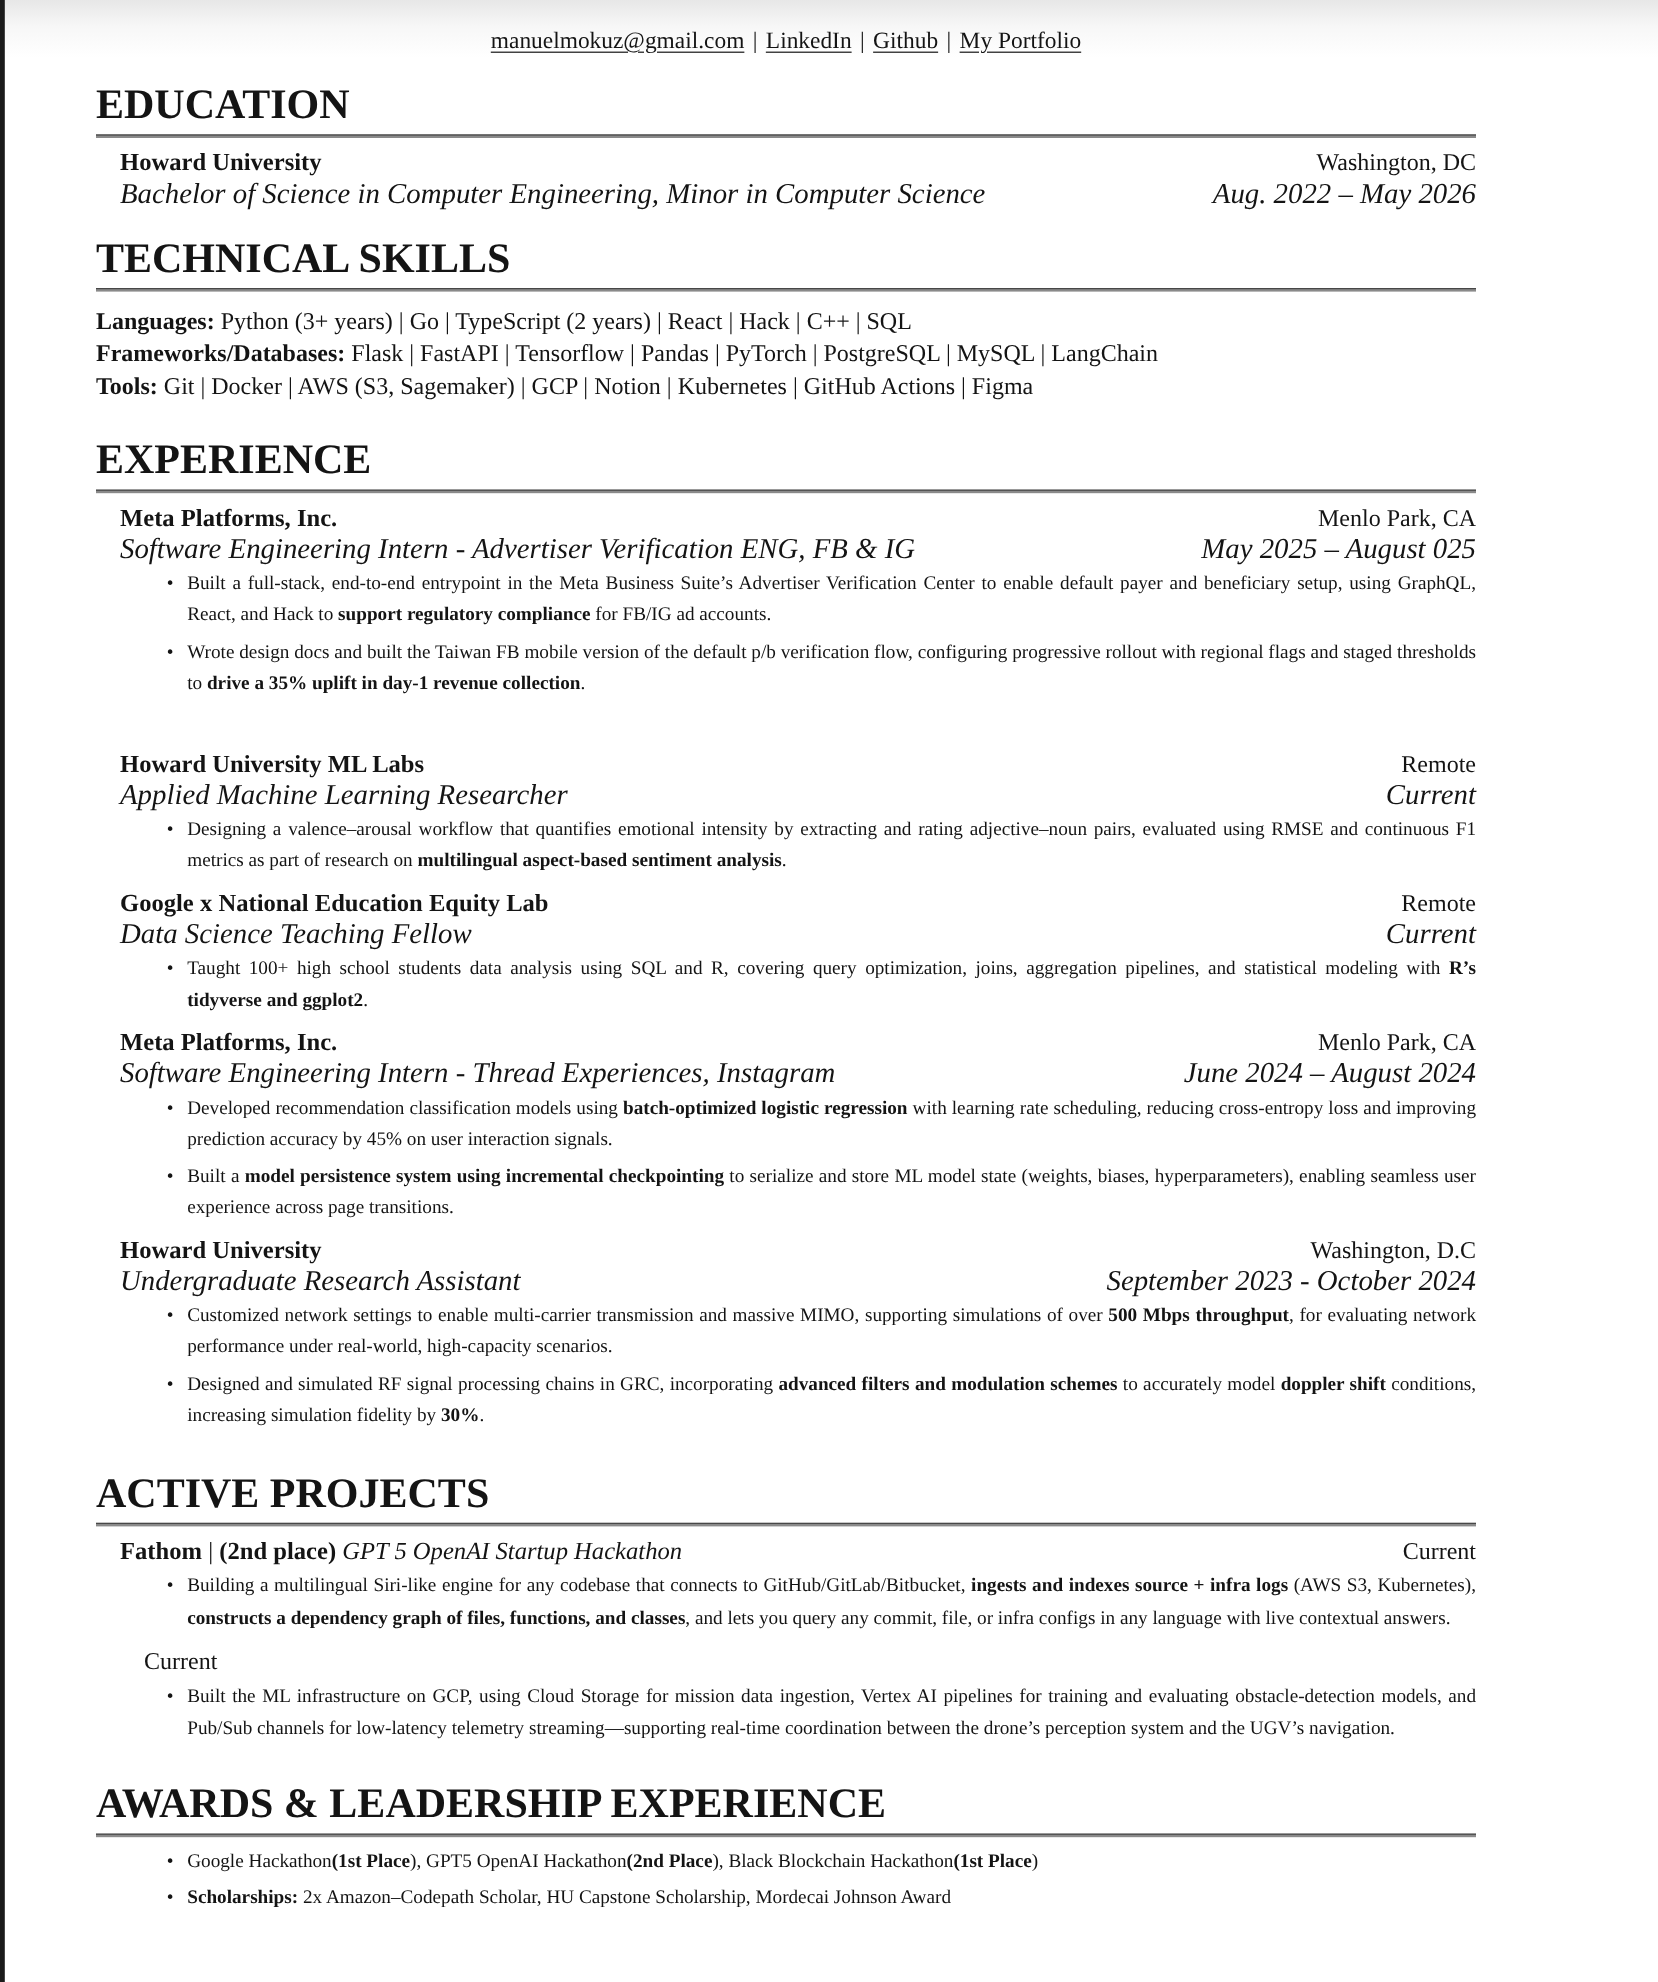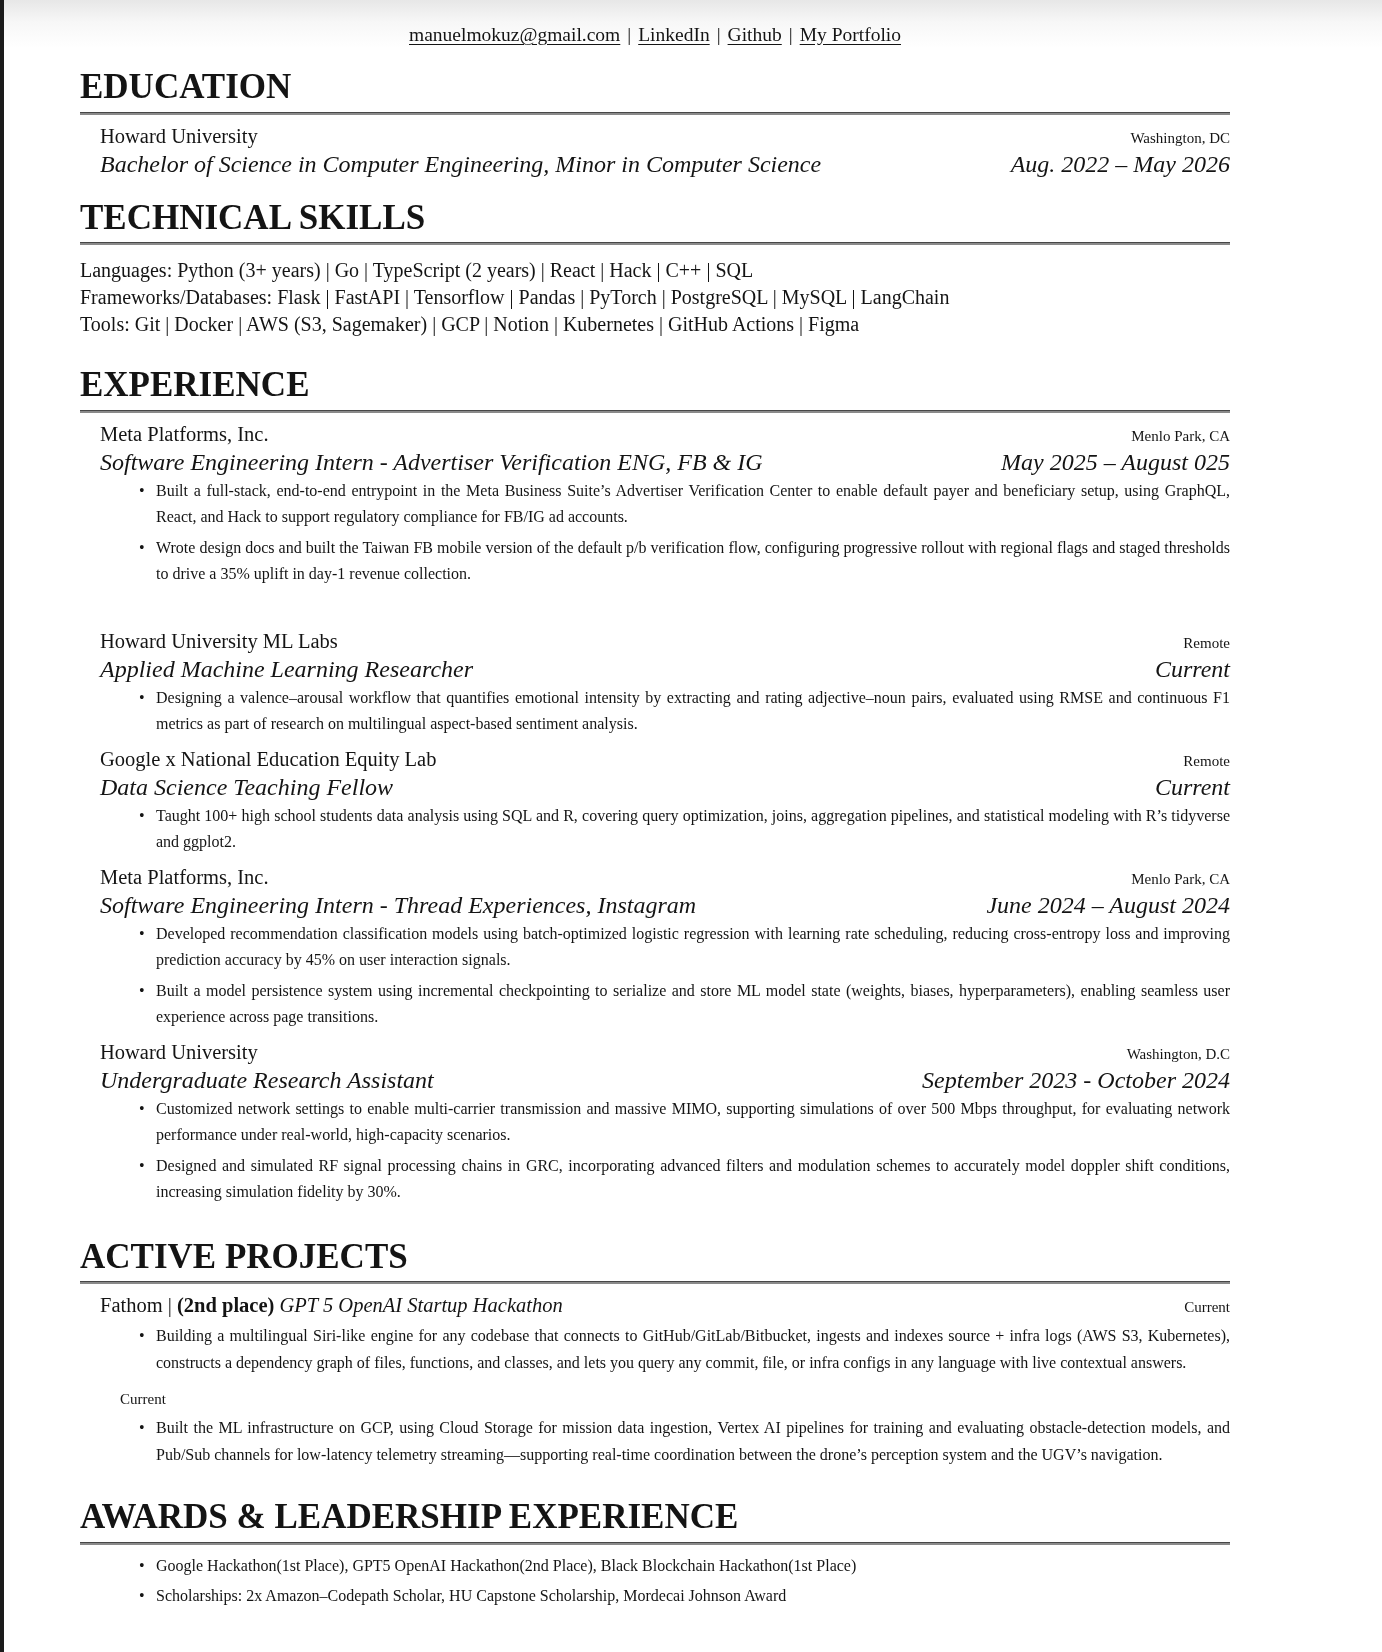--- a/index.html
+++ b/index.html
@@ -27,30 +27,30 @@
 
   .skill-line{font-size:20px;line-height:27px;}
 
   .entry{padding-left:20px;}
   #experience .sec-body .entry + .entry{margin-top:8px;}
   #experience .sec-body .entry:nth-child(2){margin-top:40px;}
   #active-projects .sec-body .entry + .entry{margin-top:10px;}
 
   .row{display:flex;justify-content:space-between;align-items:baseline;}
   .row .rl{font-size:20.5px;line-height:26px;}
-  .row .rr{font-size:15px;line-height:26px;white-space:nowrap;margin-left:20px;}
+  .row .rr{font-size:20px;line-height:26px;white-space:nowrap;margin-left:20px;}
   .row.sub .rl,.row.sub .rr{font-size:24px;}
 
   ul.bullets{margin:3px 0 0;padding:0 0 0 56px;list-style:none;}
   #awards-leadership ul.bullets{padding-left:76px;margin-top:6px;}
   .bullets li{font-size:16px;line-height:26.5px;text-align:justify;position:relative;}
   .bullets li + li{margin-top:4px;}
   .bullets li::before{content:"\2022";position:absolute;left:-17px;top:0;}
 
-  span.b{font-weight:400;}
+  span.b{font-weight:700;}
   span.i{font-style:italic;}
   span.bi{font-weight:700;}
 </style>
 </head>
 <body>
 
 <div class="left-bar"></div>
 
 <main class="page">
   <div class="contact" id="contact"><span class="link">manuelmokuz@gmail.com</span><span class="sep">|</span><span class="link">LinkedIn</span><span class="sep">|</span><span class="link">Github</span><span class="sep">|</span><span class="link">My Portfolio</span></div>

